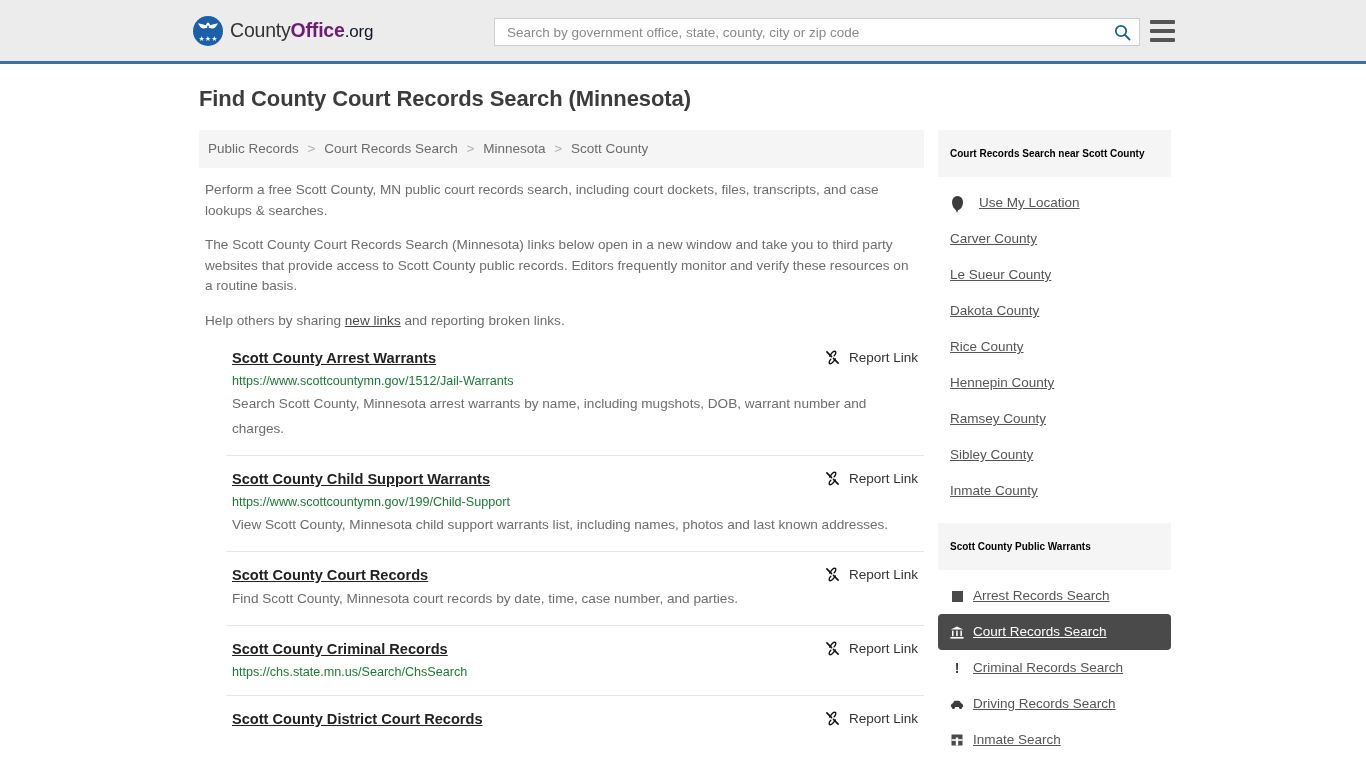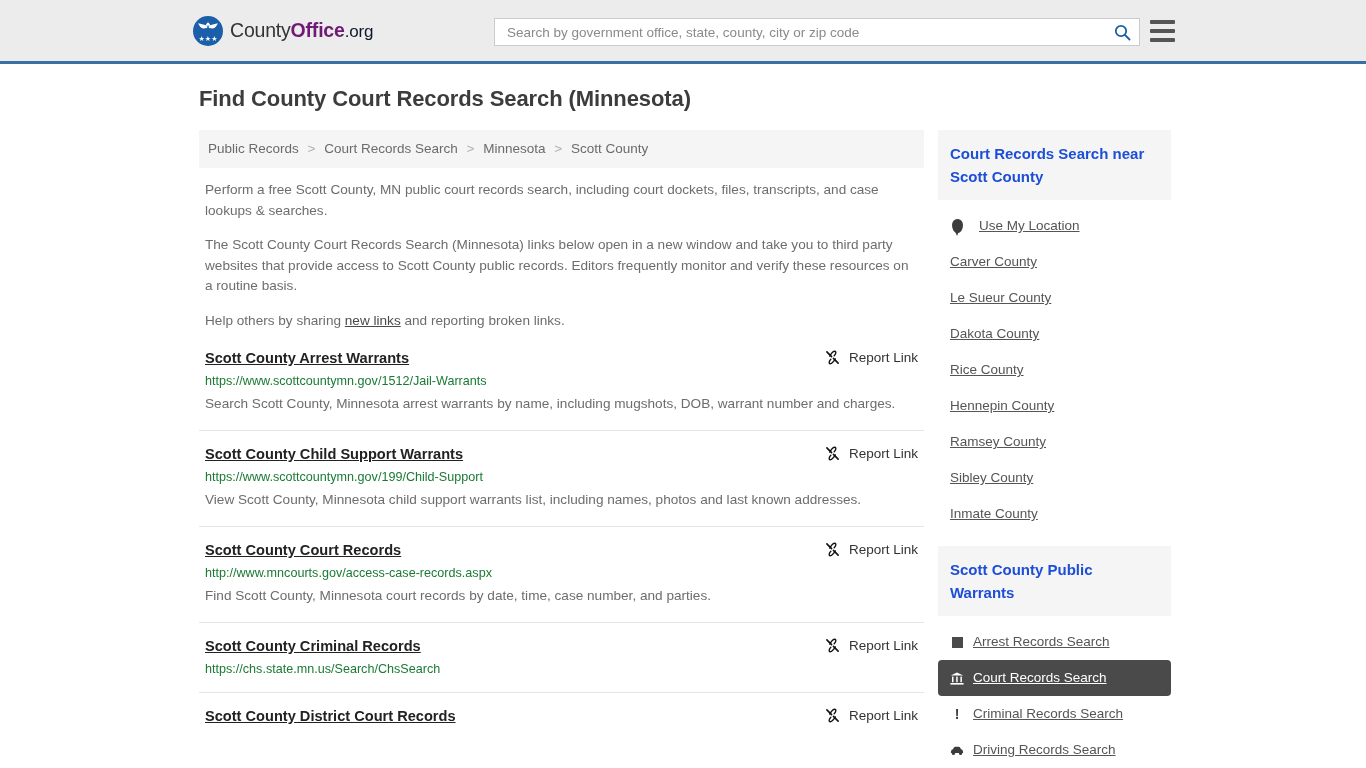--- a/index.html
+++ b/index.html
@@ -150,21 +150,21 @@
     line-height: 20.5px;
     color: #6d6d6d;
     padding: 0 6px;
   }
   .intro a {
     color: #4a4a4a;
     font-weight: normal;
   }
 
   
-  .results { margin-top: 18px; }
+  .results { margin-top: 18px; margin-left: 27px; }
   .result {
     padding: 0 6px 14px 6px;
     border-bottom: 1px solid #e6e6e6;
     margin-bottom: 14px;
     position: relative;
   }
   .result:last-child { border-bottom: none; }
   .result-head {
     display: flex;
     align-items: flex-start;
@@ -201,23 +201,23 @@
     font-size: 13.6px;
     color: #6d6d6d;
     line-height: 25px;
     margin-top: 1px;
   }
 
   
   .side-head {
     background: #f5f5f5;
     padding: 12px 12px;
-    font-size: 15px;
+    font-size: 10px;
     font-weight: bold;
-    color: #1d4ed8;
+    color: #000000;
     line-height: 23px;
   }
   .side-list { padding: 0; margin: 0; list-style: none; }
   .side-item {
     display: flex;
     align-items: center;
     gap: 9px;
     padding: 9px 12px;
     font-size: 13.5px;
     line-height: 18px;
@@ -360,21 +360,20 @@
             <a class="result-title" href="#">Scott County Court Records</a>
             <div class="report-link">
               <svg width="15" height="15" viewBox="0 0 16 16">
                 <path d="M2 2 L7 7 M9 9 L14 14" stroke="#111" stroke-width="1.7" stroke-linecap="round" fill="none"></path>
                 <path d="M6.2 9.8 C4 12 4 14.6 5.6 14.6 C7.6 14.6 9.5 12 11 9.5" stroke="#111" stroke-width="1.5" fill="none" stroke-linecap="round"></path>
                 <path d="M9.8 6.2 C12 4 12 1.4 10.4 1.4 C8.4 1.4 6.5 4 5 6.5" stroke="#111" stroke-width="1.5" fill="none" stroke-linecap="round"></path>
               </svg>
               <span>Report Link</span>
             </div>
           </div>
-          <a class="result-url" href="#">http://www.mncourts.gov/access-case-records.aspx</a>
           <div class="result-desc">Find Scott County, Minnesota court records by date, time, case number, and parties.</div>
         </div>
 
         <div class="result">
           <div class="result-head">
             <a class="result-title" href="#">Scott County Criminal Records</a>
             <div class="report-link">
               <svg width="15" height="15" viewBox="0 0 16 16">
                 <path d="M2 2 L7 7 M9 9 L14 14" stroke="#111" stroke-width="1.7" stroke-linecap="round" fill="none"></path>
                 <path d="M6.2 9.8 C4 12 4 14.6 5.6 14.6 C7.6 14.6 9.5 12 11 9.5" stroke="#111" stroke-width="1.5" fill="none" stroke-linecap="round"></path>

